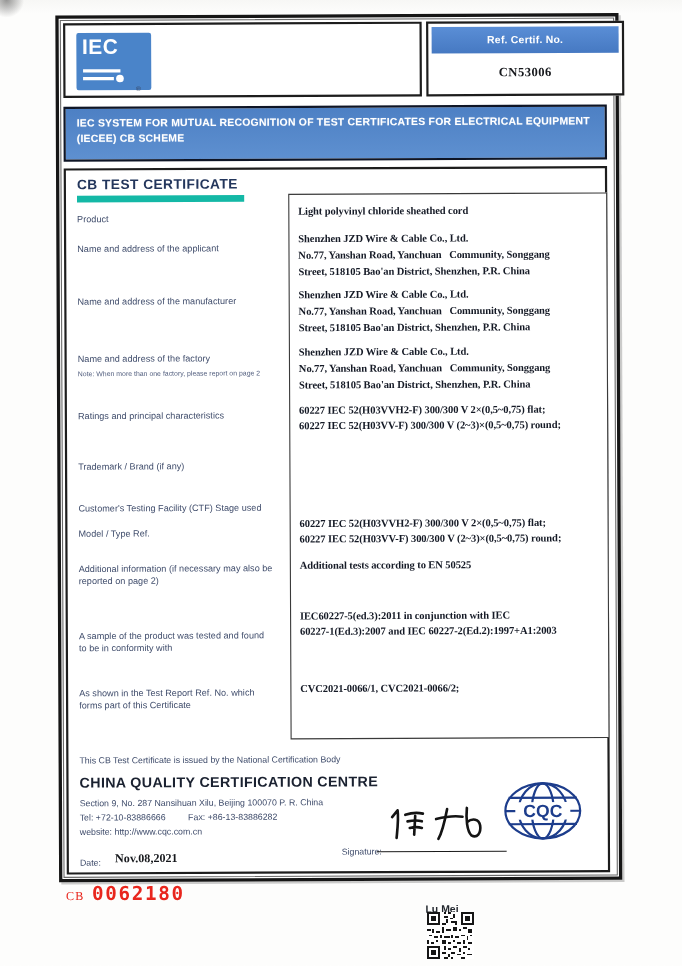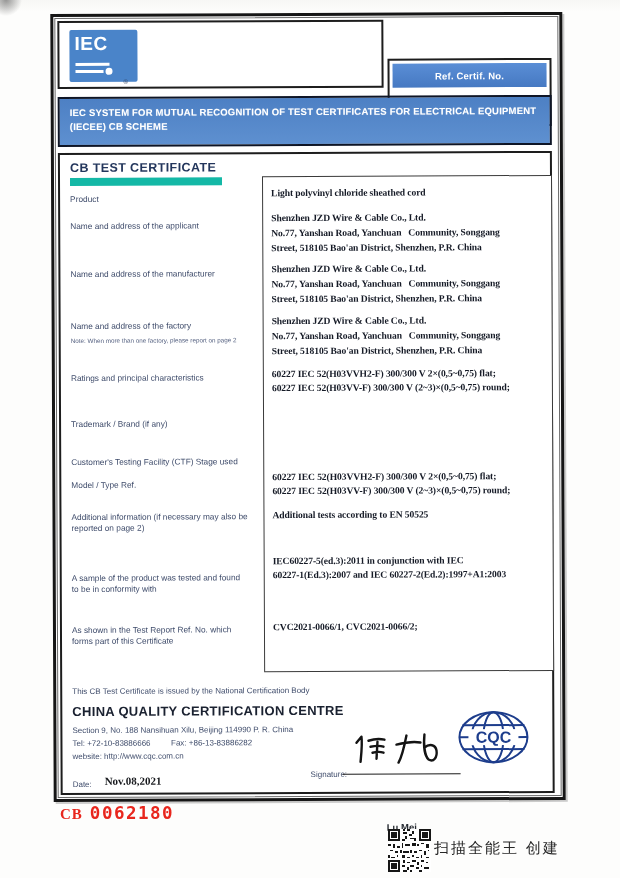--- a/index.html
+++ b/index.html
@@ -29,51 +29,51 @@
   .iec-dot{position:absolute;left:36px;top:38px;width:7px;height:7px;border-radius:50%;background:#fff;}
   .regmark{position:absolute;left:64px;top:56px;font-size:6px;color:#33415e;}
   .iecee-logo{position:absolute;left:72px;top:6px;width:58px;height:55px;background:#4a84c9;border-radius:2px;overflow:hidden;}
   .iecee-bulb{position:absolute;left:30px;top:2px;width:16px;height:16px;border-radius:50%;background:rgba(255,255,255,.65);}
   .iecee-txt{position:absolute;left:4px;top:9px;color:#fff;font-weight:bold;font-style:italic;font-size:14px;letter-spacing:.5px;text-shadow:1px 1px 0 #1c3e6e;font-family:"Liberation Serif",serif;}
   .iecee-b1{position:absolute;left:10px;top:34px;width:26px;height:2.5px;background:#fff;}
   .iecee-b2{position:absolute;left:10px;top:40px;width:22px;height:2.5px;background:#fff;}
   .iecee-b3{position:absolute;left:10px;top:46px;width:18px;height:2.5px;background:#fff;}
 
   
-  .ref-box{left:334px;top:4px;width:164px;height:68px;padding:3px;margin-top:39px;}
+  .ref-box{left:334px;top:4px;width:180px;height:68px;padding:3px;}
   .ref-bar{height:24px;background:linear-gradient(180deg,#5a8ed6,#4679c2);display:flex;align-items:center;justify-content:center;}
   .ref-bar span{color:#fff;font-size:9.5px;font-weight:bold;letter-spacing:.2px;}
   .ref-val{margin-top:12px;text-align:center;font-family:"Liberation Serif",serif;font-weight:bold;font-size:11.5px;color:#16181c;letter-spacing:.4px;}
 
   
   .banner{left:4px;top:80px;width:494px;height:50px;border:2px solid #0e1graphics526;border:2px solid #0e1526;background:linear-gradient(180deg,#4d80c4,#5e90d0);padding:7px 10px;box-sizing:border-box;}
   .banner div{color:#fff;font-weight:bold;font-size:9.5px;letter-spacing:.2px;line-height:1.45;text-shadow:0 0 1px rgba(255,255,255,.4);}
 
   
   .main-box{left:4px;top:136px;width:494px;height:642px;}
-  .cert-title{position:absolute;left:10px;top:6px;font-size:12.5px;font-weight:bold;color:#23365c;letter-spacing:.4px;border-bottom:8px solid #14b8a6;padding-bottom:3px;padding-right:6px;}
+  .cert-title{position:absolute;left:10px;top:6px;font-size:12.5px;font-weight:bold;color:#23365c;letter-spacing:.4px;border-bottom:6px solid #14b8a6;padding-bottom:3px;padding-right:6px;}
   .lbl{position:absolute;left:10px;width:190px;font-size:8.3px;color:#3f4c6b;line-height:1.35;}
   .note{position:absolute;left:10px;width:210px;font-size:6.3px;color:#55618032;color:#556180;}
   .values-box{position:absolute;left:202px;top:22px;width:290px;height:496px;border:1.5px solid #3a3a3a;background:#fff;box-sizing:border-box;}
   .val{position:absolute;left:8px;right:4px;font-family:"Liberation Serif",serif;font-weight:bold;font-size:9.6px;color:#151a26;letter-spacing:-.1px;line-height:15px;white-space:pre-wrap;}
   .val.nowrap{white-space:nowrap;overflow:visible;}
 
   
   .f-small{position:absolute;left:10px;font-size:8px;color:#3f4c6b;}
   .ncb-name{position:absolute;left:10px;top:549px;font-size:13px;font-weight:bold;color:#1a2130;letter-spacing:.3px;}
   .date-val{position:absolute;left:42px;top:620px;font-family:"Liberation Serif",serif;font-weight:bold;font-size:11px;color:#16181c;}
   .sig-label{position:absolute;left:248px;top:616px;font-size:8px;color:#3f4c6b;}
   .sig-svg{position:absolute;left:282px;top:578px;}
   .sig-line{position:absolute;left:280px;top:620px;width:118px;border-top:1.6px solid #1b1b1b;}
   .sig-name{position:absolute;left:280px;top:623px;width:118px;text-align:center;font-size:9.5px;font-weight:bold;color:#23282f;margin-top:45px;}
   .cqc-logo{position:absolute;left:394px;top:556px;}
 
   
   .stamp{position:absolute;left:60px;top:803px;color:#e8261d;}
-  .stamp .cb{font-family:"Liberation Serif",serif;font-size:15px;font-weight:bold;margin-right:7px;letter-spacing:1px;}
+  .stamp .cb{font-family:"Liberation Serif",serif;font-size:11px;font-weight:normal;margin-right:7px;letter-spacing:1px;}
   .stamp .num{font-family:"DejaVu Sans Mono",monospace;font-size:17.5px;font-weight:600;letter-spacing:1.5px;}
   .qr{position:absolute;left:388px;top:829px;width:43px;height:43px;}
   .wm-text{position:absolute;left:434px;top:839px;font-size:15px;color:#262626;letter-spacing:2px;font-family:"DejaVu Sans",sans-serif;}
 </style>
 </head>
 <body>
 
 <div class="sheet">
 
   <div class="frame">
@@ -141,21 +141,21 @@
         <div class="val" style="top:330px">Additional tests according to EN 50525</div>
 
         <div class="val nowrap" style="top:376px">IEC60227-5(ed.3):2011 in conjunction with IEC</div>
         <div class="val nowrap" style="top:390px">60227-1(Ed.3):2007 and IEC 60227-2(Ed.2):1997+A1:2003</div>
 
         <div class="val" style="top:442px">CVC2021-0066/1, CVC2021-0066/2;</div>
       </div>
 
       <div class="f-small" style="top:532px">This CB Test Certificate is issued by the National Certification Body</div>
       <div class="ncb-name">CHINA QUALITY CERTIFICATION CENTRE</div>
-      <div class="f-small" style="top:571px">Section 9, No. 188 Nansihuan Xilu, Beijing 114990 P. R. China</div>
+      <div class="f-small" style="top:571px">Section 9, No. 287 Nansihuan Xilu, Beijing 100070 P. R. China</div>
       <div class="f-small" style="top:584px">
         <span>Tel: +72-10-83886666</span>
         <span style="display:inline-block;width:16px"></span>
         <span>Fax: +86-13-83886282</span>
       </div>
       <div class="f-small" style="top:597px">website: http://www.cqc.com.cn</div>
 
       <div class="f-small" style="top:625px">Date:</div>
       <div class="date-val">Nov.08,2021</div>
 
@@ -253,15 +253,14 @@
         <rect x="11" y="22" width="1" height="2"></rect>
         <rect x="13" y="21" width="2" height="1"></rect>
       <rect x="16" y="22" width="2" height="1"></rect>
         <rect x="19" y="21" width="1" height="1"></rect>
         <rect x="21" y="22" width="3" height="1"></rect>
       <rect x="9" y="24" width="2" height="1"></rect>
         <rect x="13" y="24" width="1" height="1"></rect>
         <rect x="18" y="24" width="2" height="1"></rect>
     </g>
   </svg>
-  <div class="wm-text">扫描全能王 创建</div>
 
 </div>
 
 </body></html>

